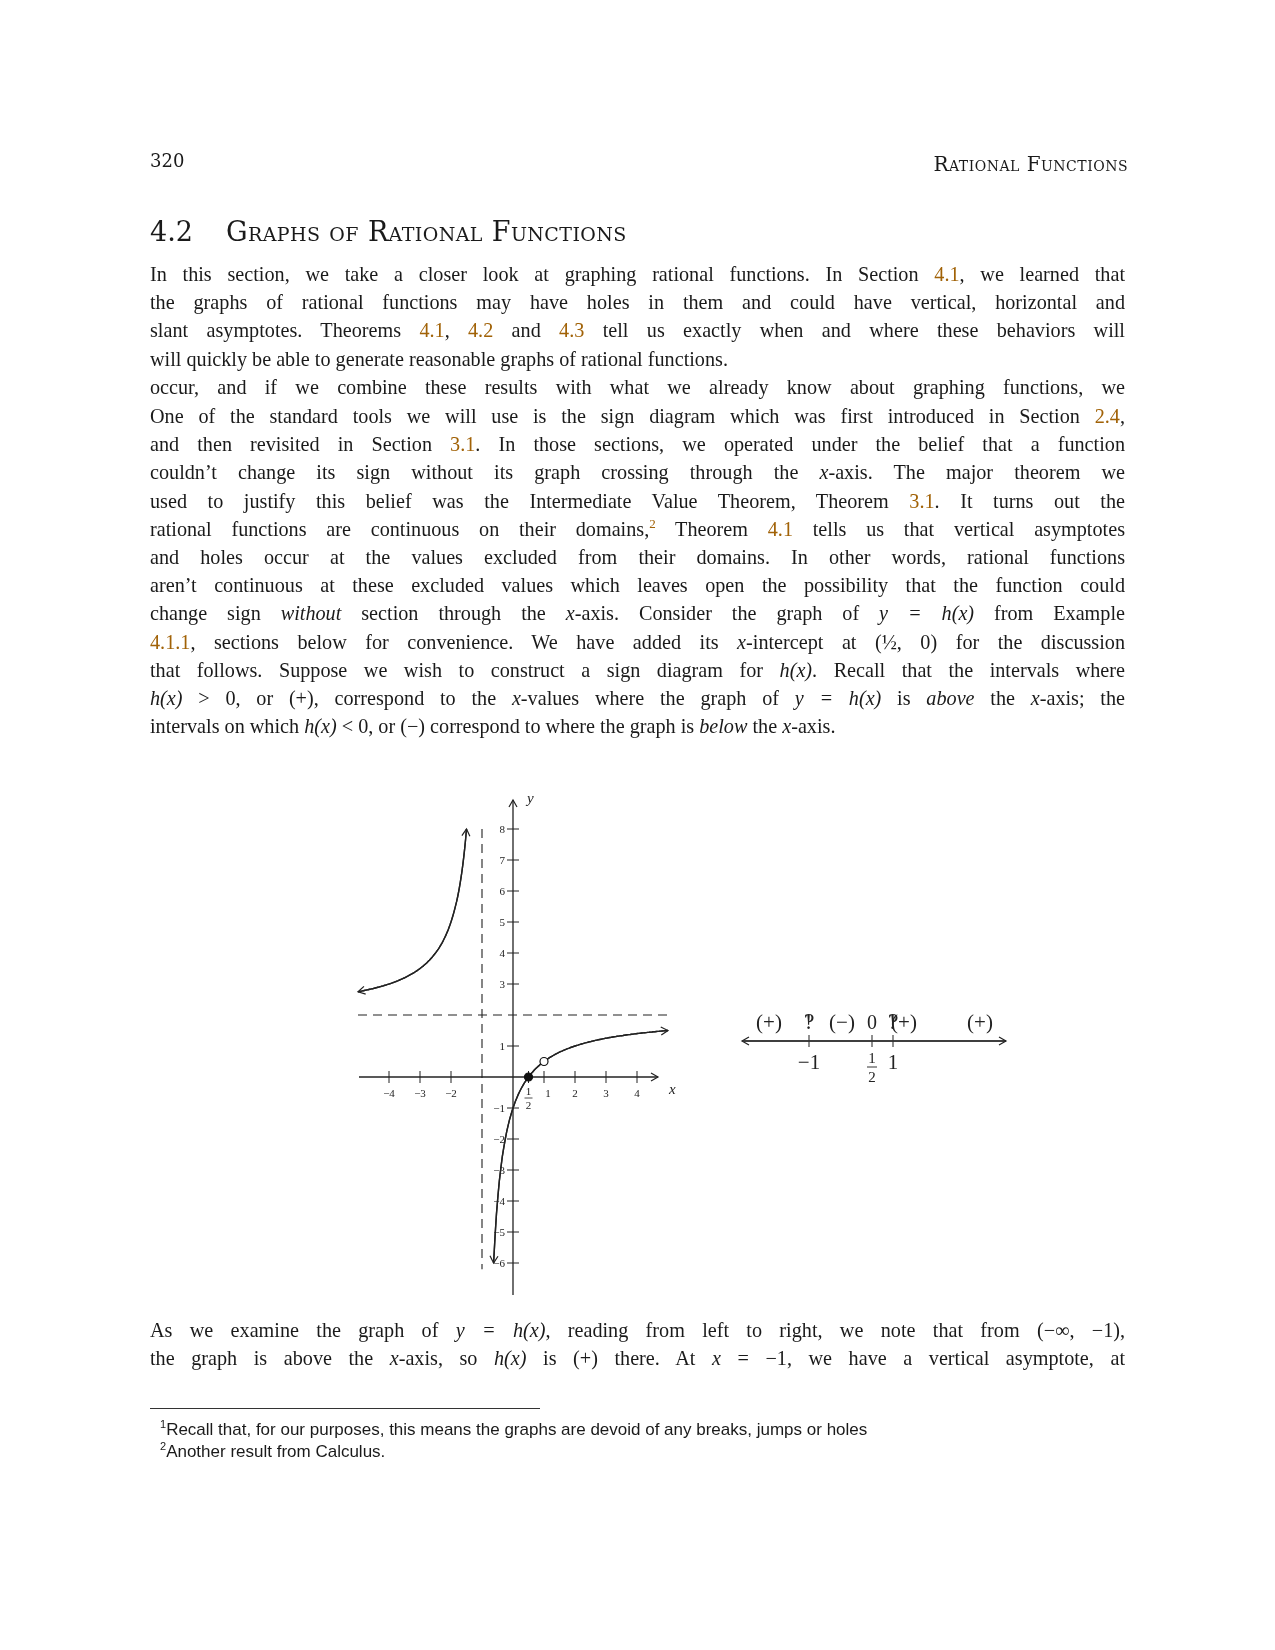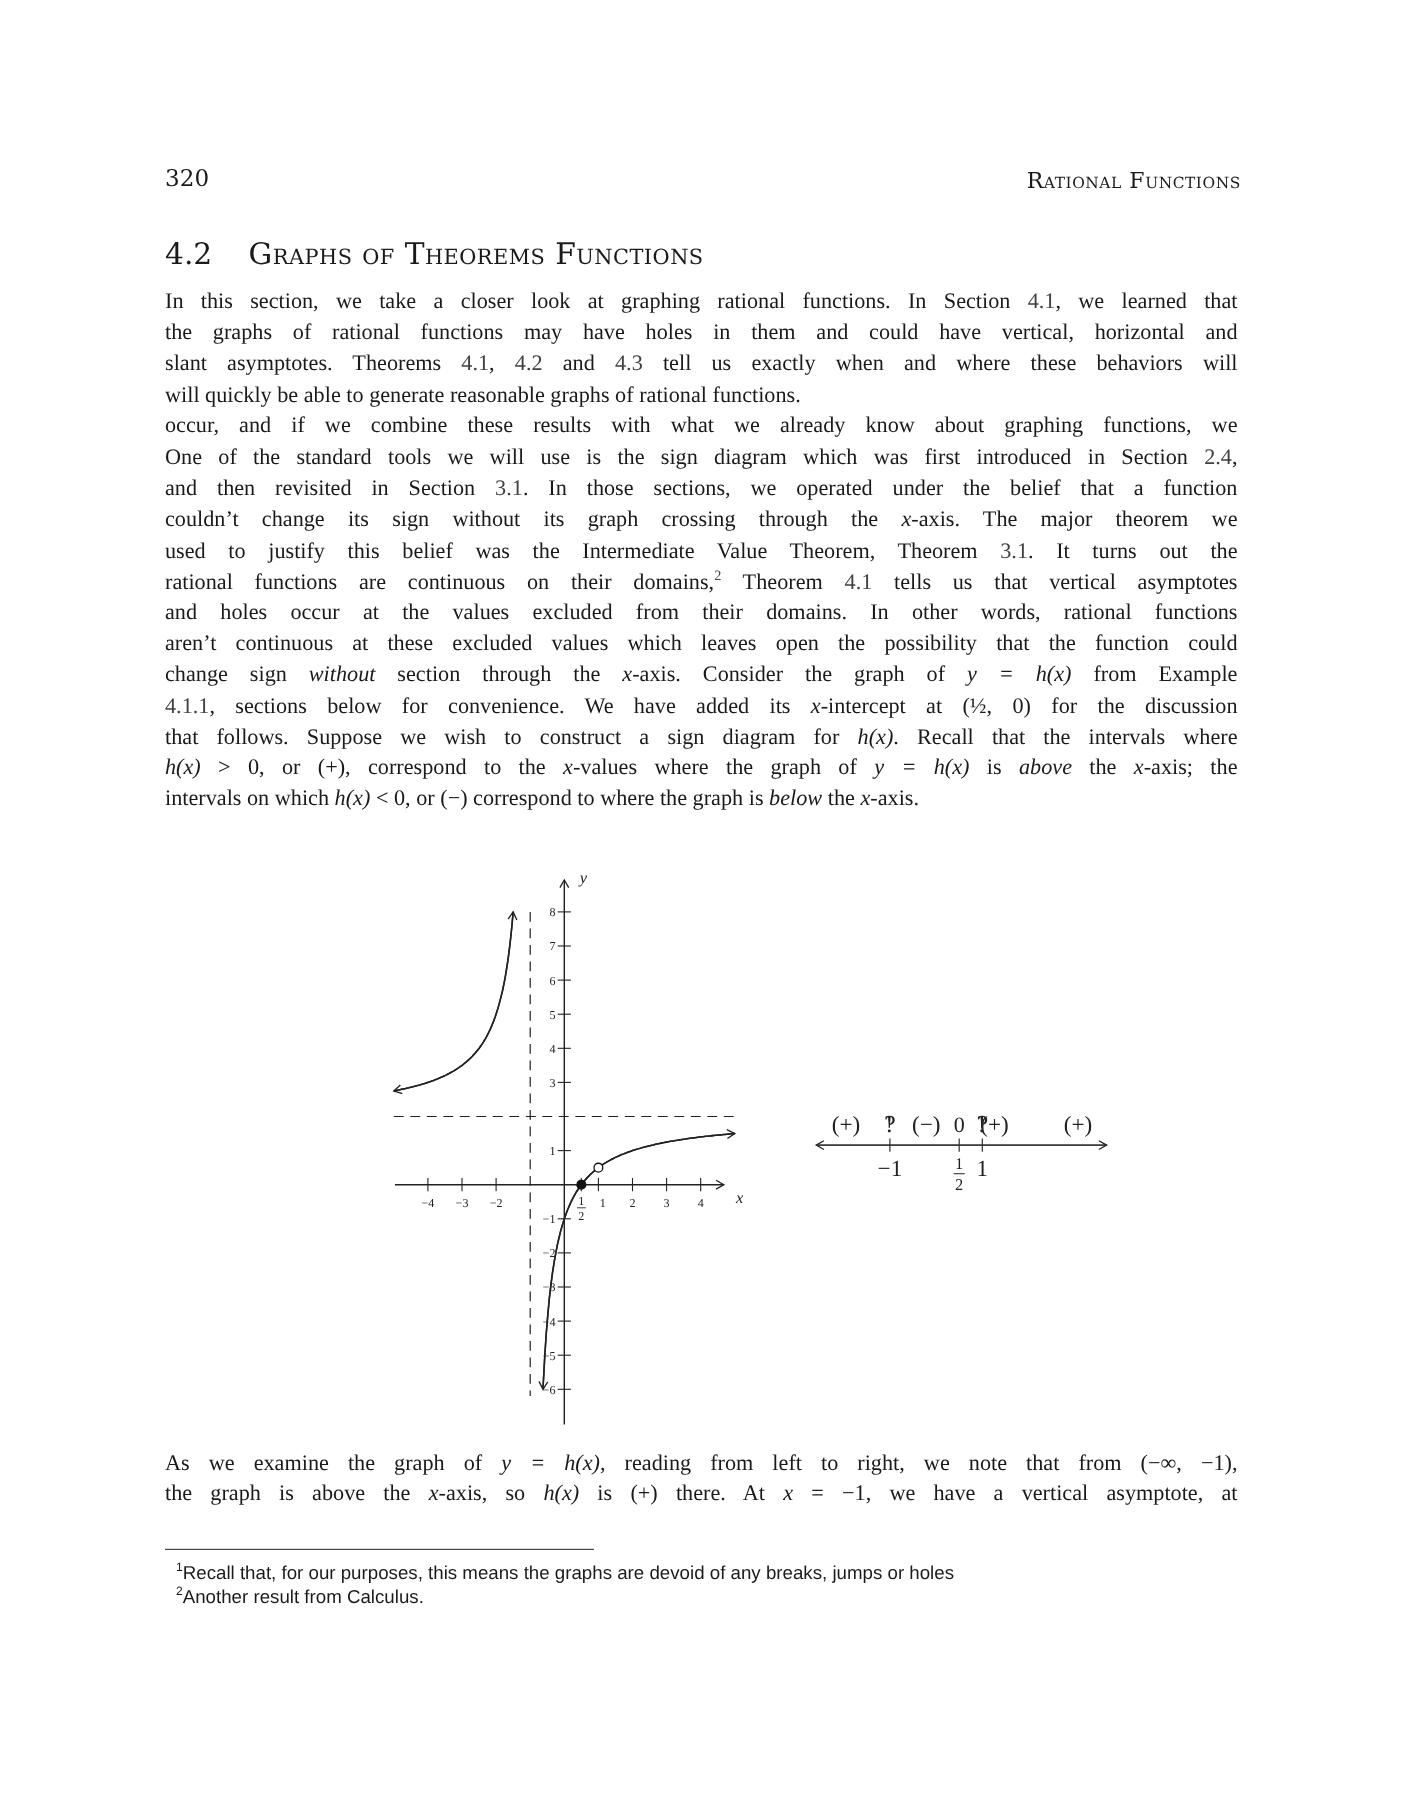--- a/index.html
+++ b/index.html
@@ -1,43 +1,43 @@
 <!DOCTYPE html>
 <html><head>
 <meta charset="utf-8">
 <style>
   html, body { margin: 0; padding: 0; background: #ffffff; }
   body { width: 1275px; height: 1650px; position: relative; overflow: hidden;
          font-family: "DejaVu Serif", "Liberation Serif", serif; color: #1a1a1a; }
   .abs { position: absolute; }
-  .header-num { left: 150px; top: 150px; font-size: 21px; text-align: right; }
+  .header-num { left: 150px; top: 150px; font-size: 18px; text-align: right; }
   .header-title { right: 147px; top: 152px; font-size: 20px; font-variant: small-caps; letter-spacing: 0.5px; }
   .section { left: 150px; top: 216px; font-size: 27px; }
   .section .num { display: inline-block; width: 76px; }
   .section .ttl { font-variant: small-caps; letter-spacing: 0.4px; }
   .para { left: 150px; width: 975px; font-size: 20.2px; line-height: 28.2px; text-align: justify;
           font-family: "Liberation Serif", "DejaVu Serif", serif; }
   .para .ln { display: block; text-align: justify; text-align-last: justify; white-space: nowrap; }
   .para .ln.last { text-align-last: left; }
-  .link { color: #404040; margin-top: 28px; }
+  .link { color: #a16207; margin-top: 28px; }
   .m { font-style: italic; }
   sup { font-size: 13px; line-height: 0; }
   .fn-rule { left: 150px; top: 1408px; width: 390px; height: 1px; background: #333; }
   .fn { left: 160px; font-size: 17px; font-family: Liberation Sans, sans-serif; }
   .fn sup { font-size: 11px; }
   svg text { font-family: "Liberation Serif", "DejaVu Serif", serif; fill: #222; }
 </style>
 </head>
 <body>
 
 <div class="abs header-num">320</div>
 <div class="abs header-title">Rational Functions</div>
 
 <div class="abs section">
-  <span class="num">4.2</span><span class="ttl">Graphs of Theorems Functions</span>
+  <span class="num">4.2</span><span class="ttl">Graphs of Rational Functions</span>
 </div>
 
 <div class="abs para" style="top:260px">
     <span class="ln"><span>In this section, we take a closer look at graphing rational functions. In Section </span><a class="link">4.1</a><span>, we learned that</span></span>
     <span class="ln"><span>the graphs of rational functions may have holes in them and could have vertical, horizontal and</span></span>
     <span class="ln"><span>slant asymptotes. Theorems </span><a class="link">4.1</a><span>, </span><a class="link">4.2</a><span> and </span><a class="link">4.3</a><span> tell us exactly when and where these behaviors will</span></span>
     <span class="ln last"><span>will quickly be able to generate reasonable graphs of rational functions.</span></span>
     <span class="ln"><span>occur, and if we combine these results with what we already know about graphing functions, we</span></span>
   </div>
 <div class="abs para" style="top:402px">

